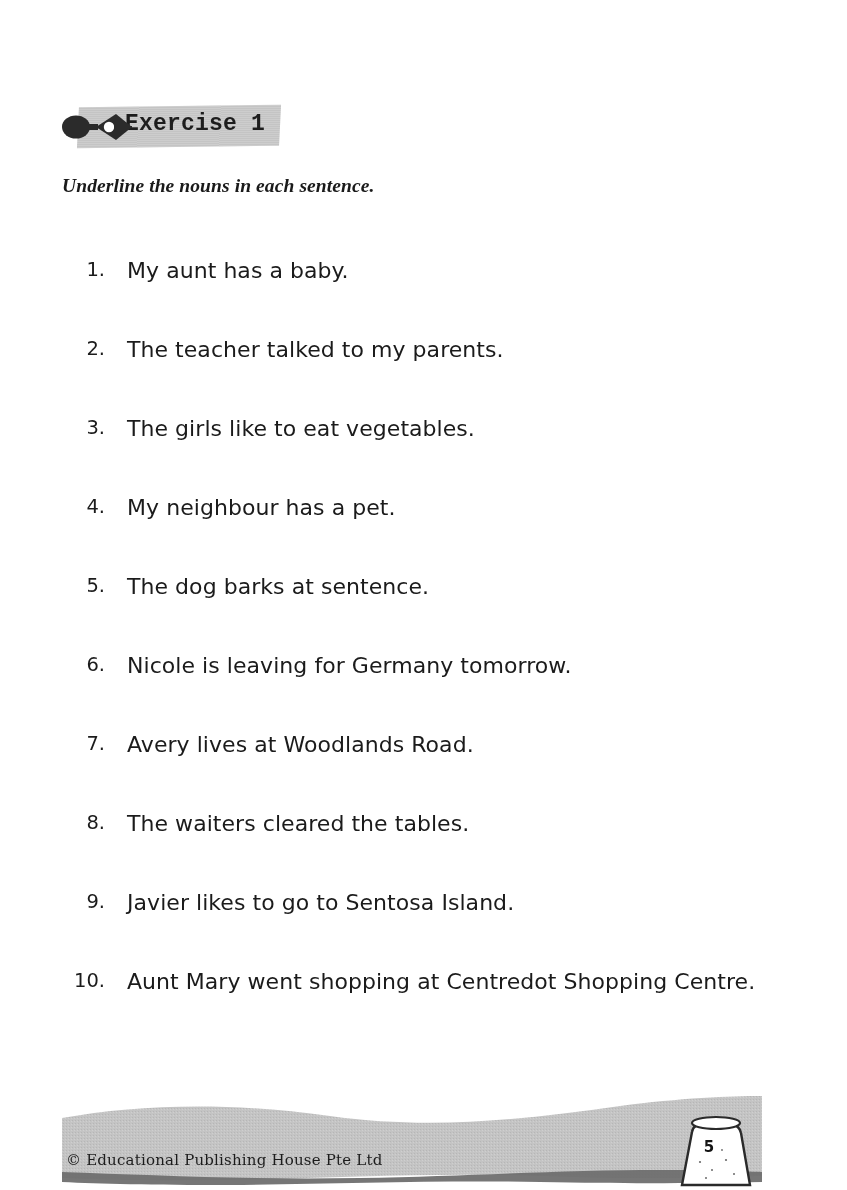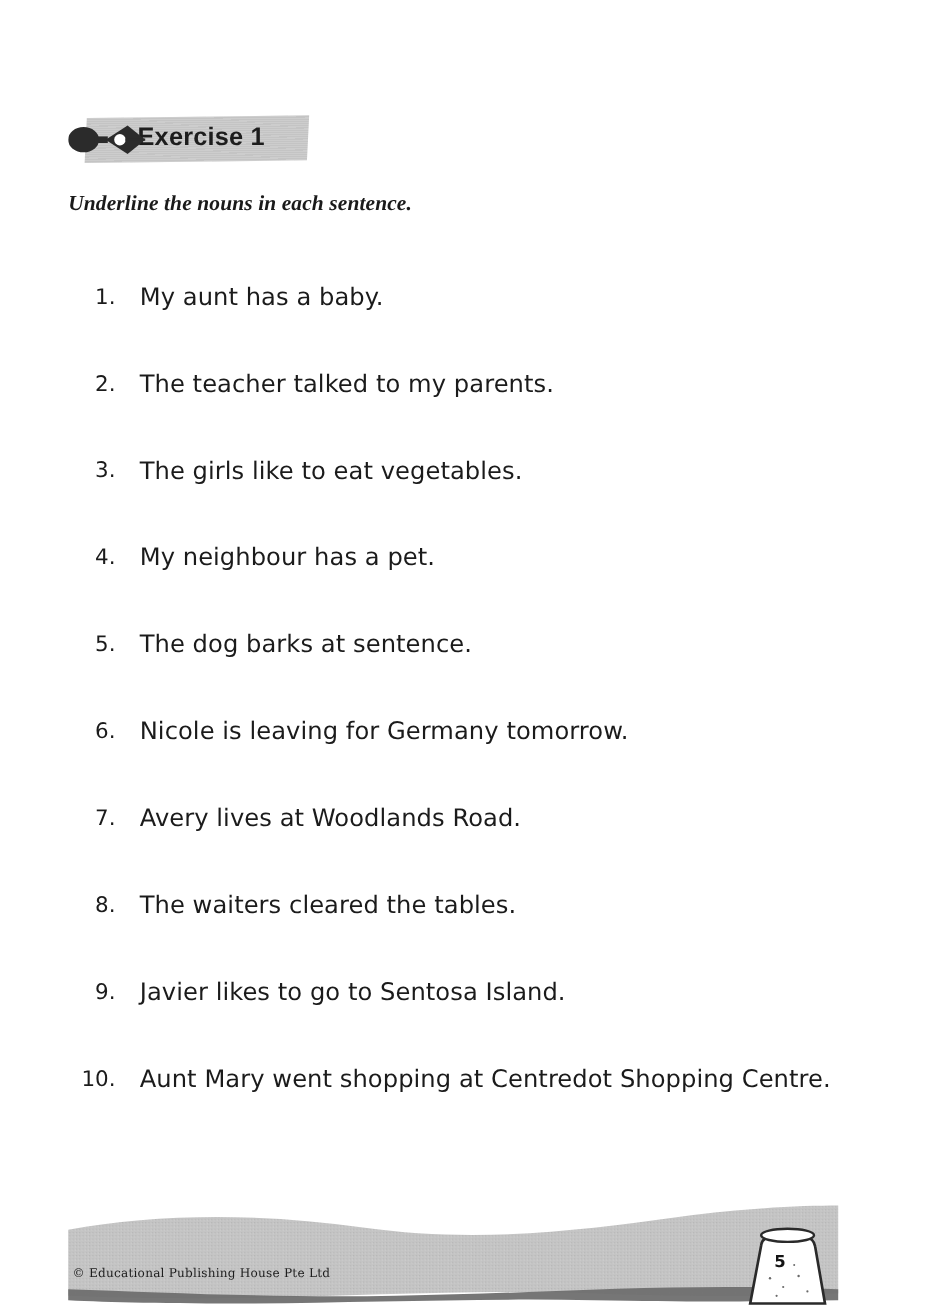--- a/index.html
+++ b/index.html
@@ -62,21 +62,21 @@
   .exercise-title {
     position: absolute;
     left: 63px;
     top: 11px;
     font-size: 23px;
     font-weight: bold;
     color: #1d1d1d;
     letter-spacing: 0.2px;
     z-index: 2;
     white-space: nowrap;
-    font-family: Liberation Sans, sans-serif;
+    font-family: Liberation Mono, monospace;
   }
 
   
   .instruction {
     position: absolute;
     left: 62px;
     top: 175px;
     font-size: 19.5px;
     font-style: italic;
     font-weight: bold;
@@ -123,21 +123,21 @@
     top: 1090px;
     width: 847px;
     height: 100px;
   }
   .footer svg { display: block; }
 
   .copyright {
     position: absolute;
     left: 66px;
     top: 1151px;
-    font-size: 11px;
+    font-size: 15px;
     color: #1c1c1c;
     font-family: "DejaVu Serif", "Liberation Serif", serif;
     letter-spacing: 0.2px;
     white-space: nowrap;
     z-index: 4;
   }
 
   .page-number {
     position: absolute;
     left: 678px;

